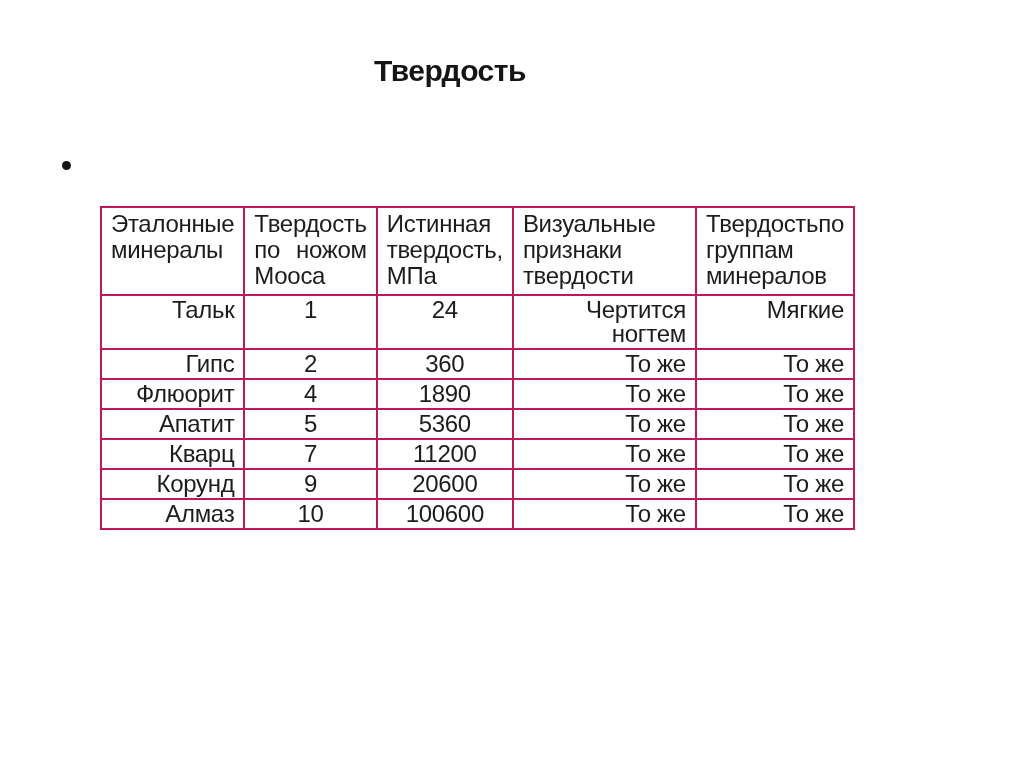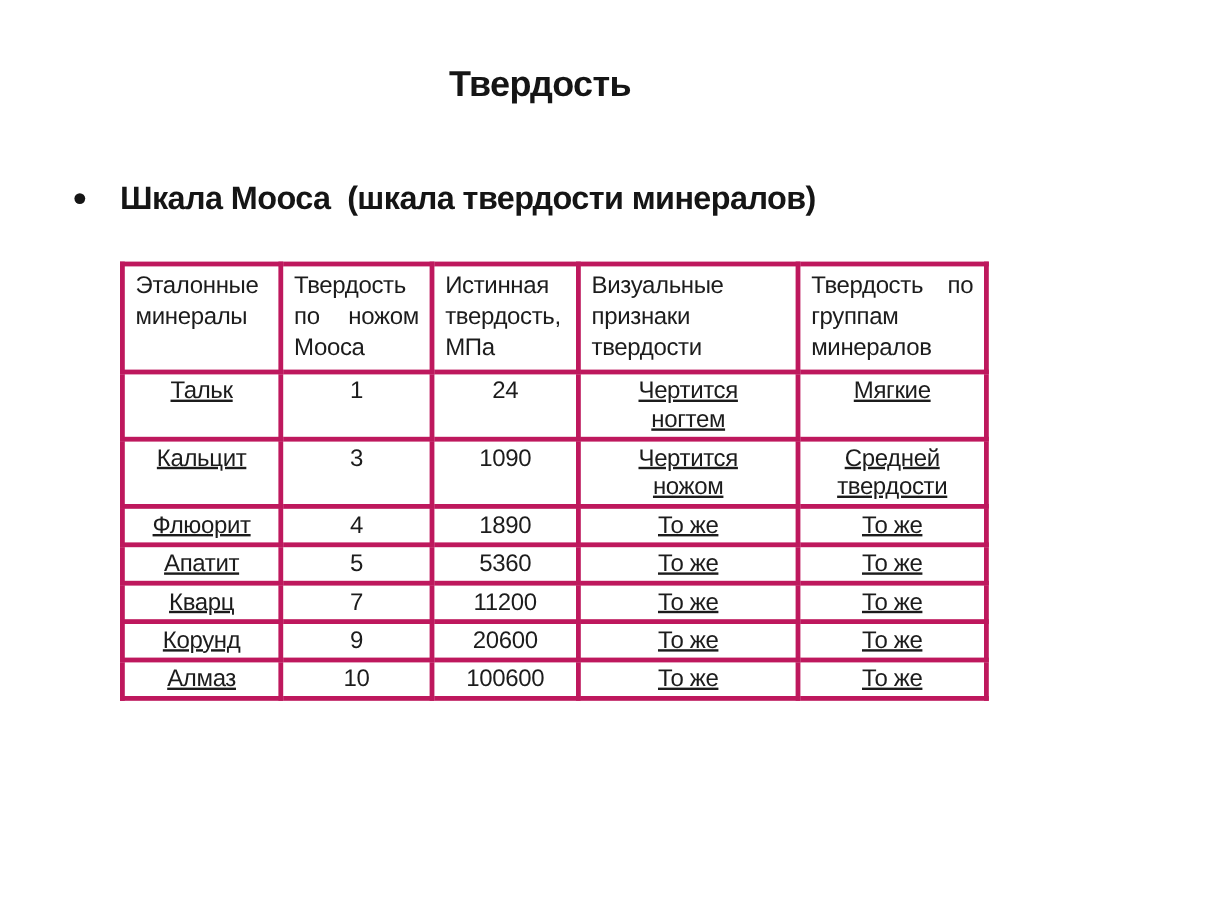--- a/index.html
+++ b/index.html
@@ -44,55 +44,54 @@
     letter-spacing: -0.5px;
     white-space: pre-wrap;
     color: #151515;
   }
   table.mohs-table {
     border-collapse: collapse;
     table-layout: fixed;
     margin: 36px 0 0 100px;
   }
   .mohs-table th, .mohs-table td {
-    border: 4px solid #be185d;
+    border: 2px solid #be185d;
     vertical-align: top;
-    font-size: 20px;
+    font-size: 24px;
     letter-spacing: -0.3px;
     color: #1c1c1c;
   }
   .mohs-table th {
     font-weight: normal;
     text-align: left;
     padding: 3px 9px 5px 9px;
     line-height: 26px;
   }
   .mohs-table td {
     padding: 2px 9px 2px 9px;
     line-height: 24px;
     white-space: pre-line;
   }
-  .al-left   { text-align: center; text-decoration: underline; }
+  .al-left   { text-align: right; }
   .al-center { text-align: center; }
   .header-line { min-height: 26px; }
   .header-line.spread {
     display: flex;
     justify-content: space-between;
   }
 </style>
 </head>
 <body>
 
 <div class="slide">
 
   <h1 class="slide-title">Твердость</h1>
 
   <div class="bullet-row">
     <span class="bullet-dot"></span>
-    <span class="bullet-text">Шкала Мооса  (шкала твердости минералов)</span>
   </div>
 
   <table class="mohs-table">
     <colgroup id="cols">
         <col style="width: 132px;">
         <col style="width: 126px;">
         <col style="width: 122px;">
         <col style="width: 183px;">
         <col style="width: 157px;">
       </colgroup>
@@ -133,27 +132,25 @@
     <tbody id="tbody">
         <tr>
           <td class="al-left">Тальк</td>
           <td class="al-center">1</td>
           <td class="al-center">24</td>
           <td class="al-left">Чертится
 ногтем</td>
           <td class="al-left">Мягкие</td>
         </tr>
         <tr>
-          <td class="al-left">Кальцит</td>
-          <td class="al-center">3</td>
-          <td class="al-center">1090</td>
-          <td class="al-left">Чертится
-ножом</td>
-          <td class="al-left">Средней
-твердости</td>
+          <td class="al-left">Гипс</td>
+          <td class="al-center">2</td>
+          <td class="al-center">360</td>
+          <td class="al-left">То же</td>
+          <td class="al-left">То же</td>
         </tr>
         <tr>
           <td class="al-left">Флюорит</td>
           <td class="al-center">4</td>
           <td class="al-center">1890</td>
           <td class="al-left">То же</td>
           <td class="al-left">То же</td>
         </tr>
         <tr>
           <td class="al-left">Апатит</td>

